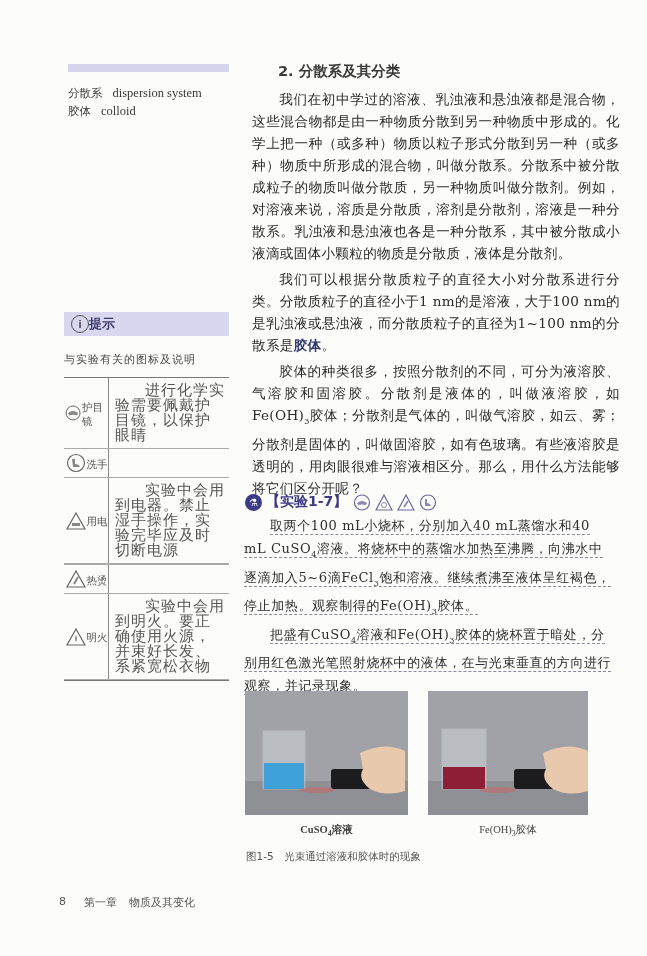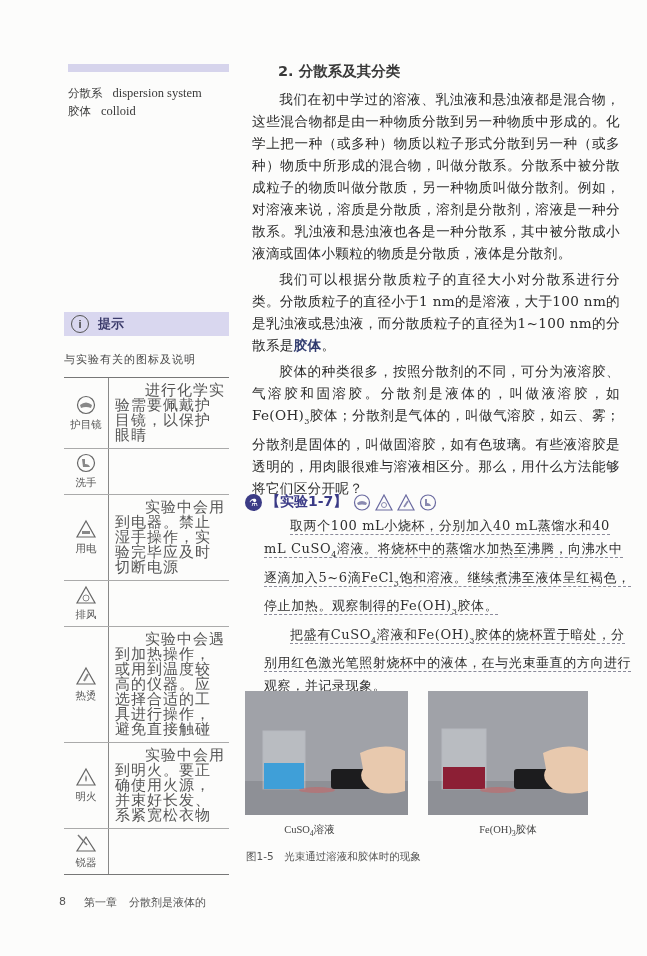--- a/index.html
+++ b/index.html
@@ -9,45 +9,45 @@
   }
   .abs { position: absolute; }
   
   .side-bar { left: 68px; top: 64px; width: 161px; height: 8px; background: #d6d4ec; }
   .gloss { left: 68px; font-size: 11.5px; color: #3a3a3a; line-height: 18px; }
   .gloss .en { font-family: "Liberation Serif", serif; margin-left: 10px; font-size: 12.5px; }
 
   
   .tip-head { left: 64px; top: 312px; width: 165px; height: 24px; background: #d9d7ef; display:flex; align-items:center; }
   .tip-icon { width: 16px; height: 16px; border: 1.5px solid #555; border-radius: 50%; margin-left: 7px; font-size: 11px; line-height: 16px; text-align:center; font-family: "Liberation Sans", sans-serif; font-weight:bold; color:#444; }
-  .tip-label { margin-left: 9px; font-family: Liberation Mono, monospace; font-size: 13px; font-weight: bold; color: #3a3a6a; }
+  .tip-label { font-family: Liberation Mono, monospace; font-size: 13px; font-weight: bold; color: #3a3a6a; }
   .tip-sub { left: 64px; top: 352px; width: 165px; text-align: left; font-size: 11px; color: #444; letter-spacing: 1px; }
 
   
   .safety { left: 64px; top: 377px; width: 165px; border-top: 1.5px solid #777; border-bottom: 1.5px solid #777; }
   .srow { display: flex; border-bottom: 1px solid #aaa; }
   .srow:last-child { border-bottom: none; }
-  .scell-icon { width: 44px; border-right: 1px solid #888; display: flex; flex-direction: column; align-items: center; justify-content: center; padding: 4px 0; }
+  .scell-icon { width: 44px; border-right: 1px solid #888; display: flex; flex-direction: row; align-items: center; justify-content: center; padding: 4px 0; }
   .scell-icon svg { width: 22px; height: 20px; }
   .scell-name { font-size: 10.5px; color: #555; margin-top: 3px; }
   .scell-text { flex: 1; font-size: 15px; line-height: 15px; color: #555; padding: 5px 3px 5px 6px; text-indent: 2em; letter-spacing: 1px; }
 
   
   .main { left: 252px; width: 368px; font-size: 13.6px; line-height: 22px; letter-spacing: 0.3px; color: #2b2b2b; }
   .section-title { left: 278px; top: 62px; font-family: "DejaVu Sans", sans-serif; font-size: 14.5px; font-weight: bold; color: #3a3a3a; }
   .para { text-indent: 2em; margin: 0; text-align: justify; }
   .hl { color: #2f3a6e; font-weight: bold; }
   sub { font-size: 8px; }
 
   .exp-head { left: 245px; top: 493px; display: flex; align-items: center; }
   .exp-badge { width: 17px; height: 17px; border-radius: 50%; background: #3c3c86; color:#fff; font-size: 10px; text-align:center; line-height:17px; font-family:"DejaVu Sans",sans-serif; }
   .exp-title { font-family: "DejaVu Sans", sans-serif; font-size: 14px; font-weight: bold; color: #3a3a86; margin-left: 4px; }
   .exp-icons { display:flex; gap: 4px; margin-left: 6px; }
   .exp-icons svg { width: 18px; height: 17px; }
-  .exp { left: 264px; top: 514px; width: 368px; font-size: 13px; line-height: 23px; letter-spacing: 0.6px; color: #2e2e2e; }
+  .exp { left: 244px; top: 514px; width: 368px; font-size: 13px; line-height: 23px; letter-spacing: 0.6px; color: #2e2e2e; }
   .exp p { margin: 0; text-indent: 2em; }
   .exp .ul { border-bottom: 1px dashed #8a8a9a; padding-bottom: 1px; }
 
   
   .photo { top: 691px; height: 124px; background: #9c9ea4; overflow: hidden; }
   .caption { top: 823px; font-family: "Liberation Serif", serif; font-size: 10.5px; color: #444; text-align:center; }
   .fig-cap { left: 246px; top: 850px; font-size: 10.5px; color: #555; font-family: "DejaVu Sans", sans-serif; }
   .footer { top: 895px; font-size: 11px; color: #555; font-family: "DejaVu Sans", sans-serif; }
 </style>
 </head>
@@ -91,56 +91,41 @@
     <div class="scell-icon">
       <svg viewBox="0 0 22 20">
           <path d="M11 2 L20 18 L2 18 Z" fill="none" stroke="#666" stroke-width="1.2"></path>
           <rect x="7" y="12" width="8" height="3" fill="#888"></rect>
         </svg>
       <span class="scell-name">用电</span>
     </div>
     <div class="scell-text">实验中会用到电器。禁止湿手操作，实验完毕应及时切断电源</div>
   </div>
   <div class="srow">
-    <div class="scell-icon">
-      <svg viewBox="0 0 22 20">
-          <path d="M11 2 L20 18 L2 18 Z" fill="none" stroke="#666" stroke-width="1.2"></path>
-          <circle cx="11" cy="13" r="3" fill="none" stroke="#888"></circle>
-        </svg>
-      <span class="scell-name">排风</span>
-    </div>
   </div>
   <div class="srow">
     <div class="scell-icon">
       <svg viewBox="0 0 22 20">
           <path d="M11 2 L20 18 L2 18 Z" fill="none" stroke="#666" stroke-width="1.2"></path>
           <path d="M9 15 L13 8" stroke="#888" stroke-width="2"></path>
         </svg>
       <span class="scell-name">热烫</span>
     </div>
-    <div class="scell-text">实验中会遇到加热操作，或用到温度较高的仪器。应选择合适的工具进行操作，避免直接触碰</div>
   </div>
   <div class="srow">
     <div class="scell-icon">
       <svg viewBox="0 0 22 20">
           <path d="M11 2 L20 18 L2 18 Z" fill="none" stroke="#666" stroke-width="1.2"></path>
           <path d="M11 8 Q13 12 11 15 Q9 12 11 8" fill="#888"></path>
         </svg>
       <span class="scell-name">明火</span>
     </div>
     <div class="scell-text">实验中会用到明火。要正确使用火源，并束好长发、系紧宽松衣物</div>
   </div>
   <div class="srow">
-    <div class="scell-icon">
-      <svg viewBox="0 0 22 20">
-          <path d="M11 4 L20 18 L2 18 Z" fill="none" stroke="#666" stroke-width="1.2"></path>
-          <path d="M3 2 L12 12" stroke="#777" stroke-width="1.5"></path>
-        </svg>
-      <span class="scell-name">锐器</span>
-    </div>
   </div>
 </div>
 
 <div class="abs section-title">2. 分散系及其分类</div>
 <div class="abs main" style="top:88px;">
   <p class="para">我们在初中学过的溶液、乳浊液和悬浊液都是混合物，这些混合物都是由一种物质分散到另一种物质中形成的。化学上把一种（或多种）物质以粒子形式分散到另一种（或多种）物质中所形成的混合物，叫做分散系。分散系中被分散成粒子的物质叫做分散质，另一种物质叫做分散剂。例如，对溶液来说，溶质是分散质，溶剂是分散剂，溶液是一种分散系。乳浊液和悬浊液也各是一种分散系，其中被分散成小液滴或固体小颗粒的物质是分散质，液体是分散剂。</p>
   <p class="para" style="margin-top:4px;"><span>我们可以根据分散质粒子的直径大小对分散系进行分类。分散质粒子的直径小于1 nm的是溶液，大于100 nm的是乳浊液或悬浊液，而分散质粒子的直径为1~100 nm的分散系是</span><span class="hl">胶体</span><span>。</span></p>
   <p class="para" style="margin-top:4px;"><span>胶体的种类很多，按照分散剂的不同，可分为液溶胶、气溶胶和固溶胶。分散剂是液体的，叫做液溶胶，如Fe(OH)</span><sub>3</sub><span>胶体；分散剂是气体的，叫做气溶胶，如云、雾；分散剂是固体的，叫做固溶胶，如有色玻璃。有些液溶胶是透明的，用肉眼很难与溶液相区分。那么，用什么方法能够将它们区分开呢？</span></p>
 </div>
 
@@ -186,19 +171,19 @@
   <svg width="160" height="124" viewBox="0 0 160 124">
     <rect width="160" height="124" fill="#a0a2a8"></rect>
     <rect y="90" width="160" height="34" fill="#8e9096"></rect>
     <rect x="14" y="38" width="44" height="60" fill="#e8ecf0" opacity="0.35" stroke="#dfe4ea"></rect>
     <rect x="15" y="76" width="42" height="22" fill="#8c1f35"></rect>
     <ellipse cx="70" cy="99" rx="18" ry="3" fill="#d06060" opacity="0.5"></ellipse>
     <rect x="86" y="78" width="44" height="20" rx="3" fill="#1c1c1e"></rect>
     <path d="M115 62 Q140 50 160 60 L160 100 Q140 106 125 98 Q112 88 118 78 Z" fill="#e8c9ae"></path>
   </svg>
 </div>
-<div class="abs caption" style="left:228px; width:163px;"><span>CuSO</span><sub>4</sub><span>溶液</span></div>
+<div class="abs caption" style="left:245px; width:163px;font-weight:bold;"><span>CuSO</span><sub>4</sub><span>溶液</span></div>
 <div class="abs caption" style="left:428px; width:160px;"><span>Fe(OH)</span><sub>3</sub><span>胶体</span></div>
 <div class="abs fig-cap">图1-5　光束通过溶液和胶体时的现象</div>
 
 <div class="abs footer" style="left:59px;">8</div>
 <div class="abs footer" style="left:84px;">第一章</div>
-<div class="abs footer" style="left:129px;">分散剂是液体的</div>
+<div class="abs footer" style="left:129px;">物质及其变化</div>
 
 </body></html>

